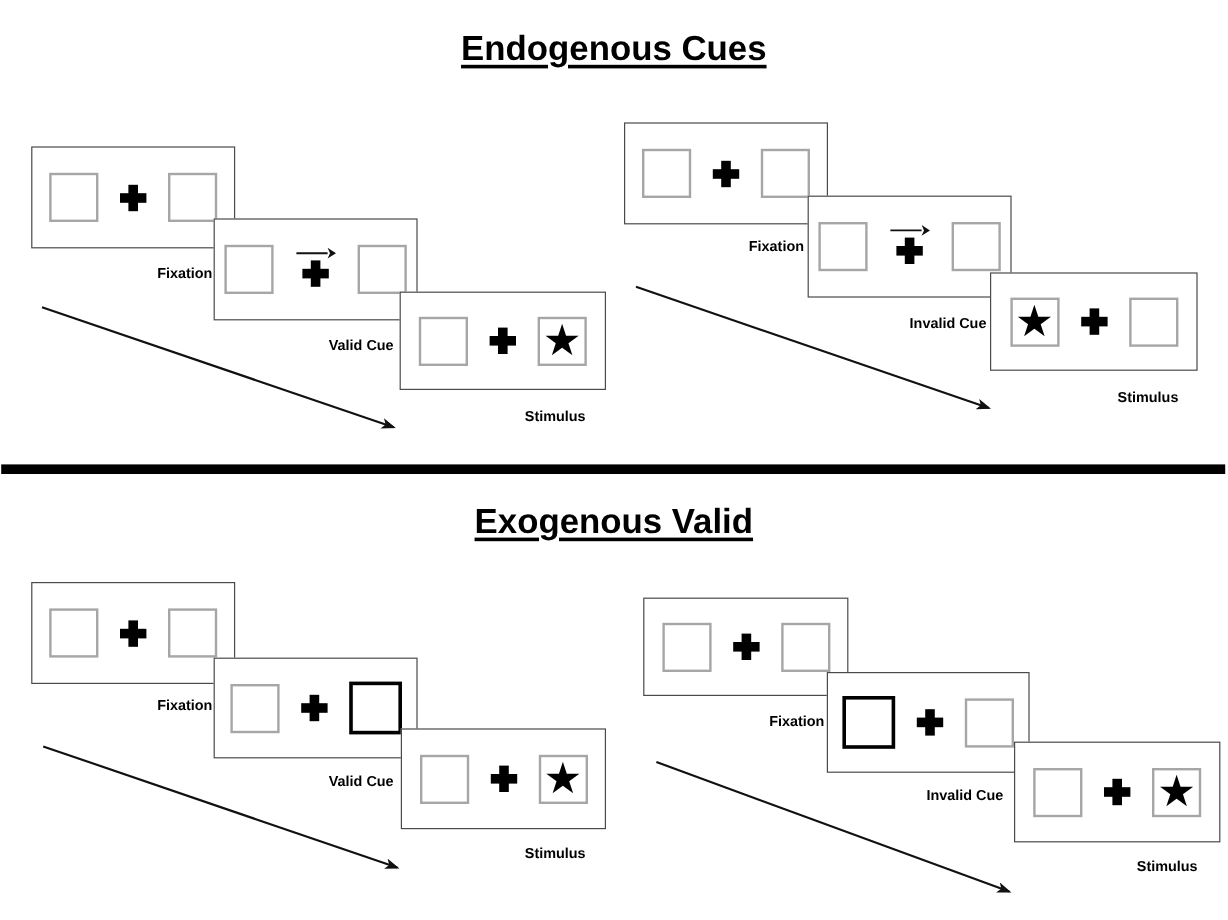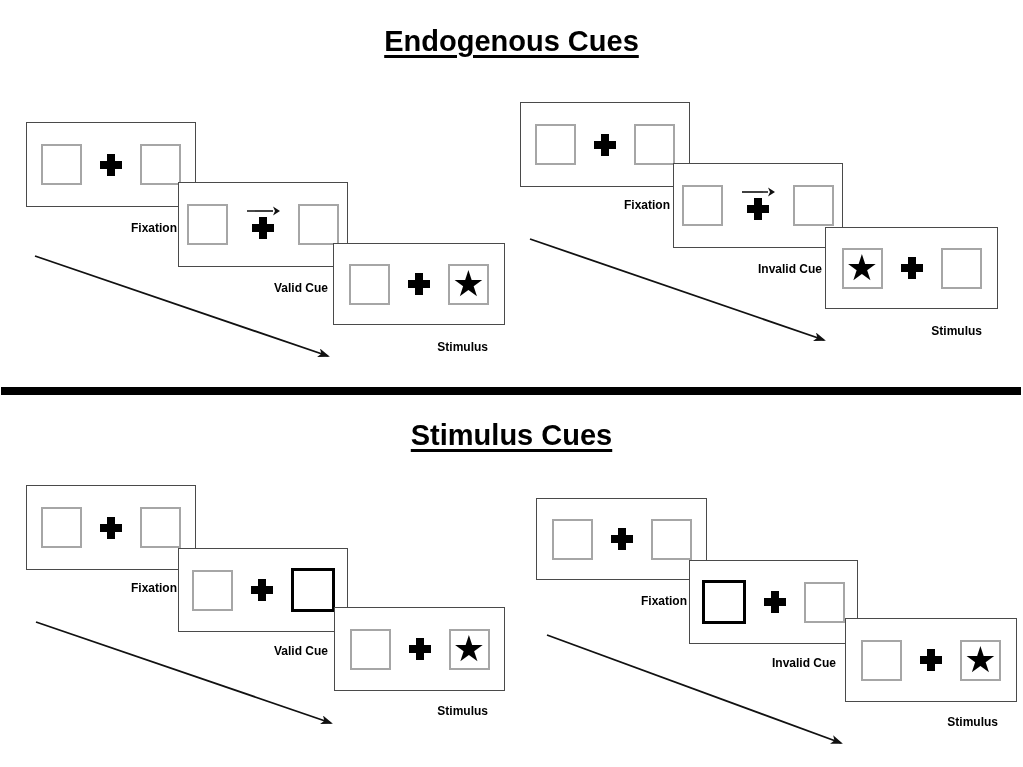--- a/index.html
+++ b/index.html
@@ -115,21 +115,21 @@
     <div class="sq">
         <span class="star">★</span>
       </div>
     <div class="plus"></div>
     <div class="sq"></div>
   </div>
   <div class="panel-label" style="left:842px;top:320px;">Stimulus</div>
 
   <div class="divider"></div>
 
-  <div class="section-title" style="top:418px;">Stimulus Cues</div>
+  <div class="section-title" style="top:418px;">Exogenous Valid</div>
 
   <svg class="seq-arrow" style="left:30px;top:616px;" width="320" height="120">
     <defs>
         <marker id="ah3" markerWidth="14" markerHeight="10" refX="10" refY="4.5" orient="auto" markerUnits="userSpaceOnUse">
           <path d="M0,0 L12,4.5 L0,9 L3,4.5 Z" fill="#111"></path>
         </marker>
       </defs>
     <line x1="6" y1="6" x2="301" y2="107" stroke="#111" stroke-width="1.8" marker-end="url(#ah3)"></line>
   </svg>
 

